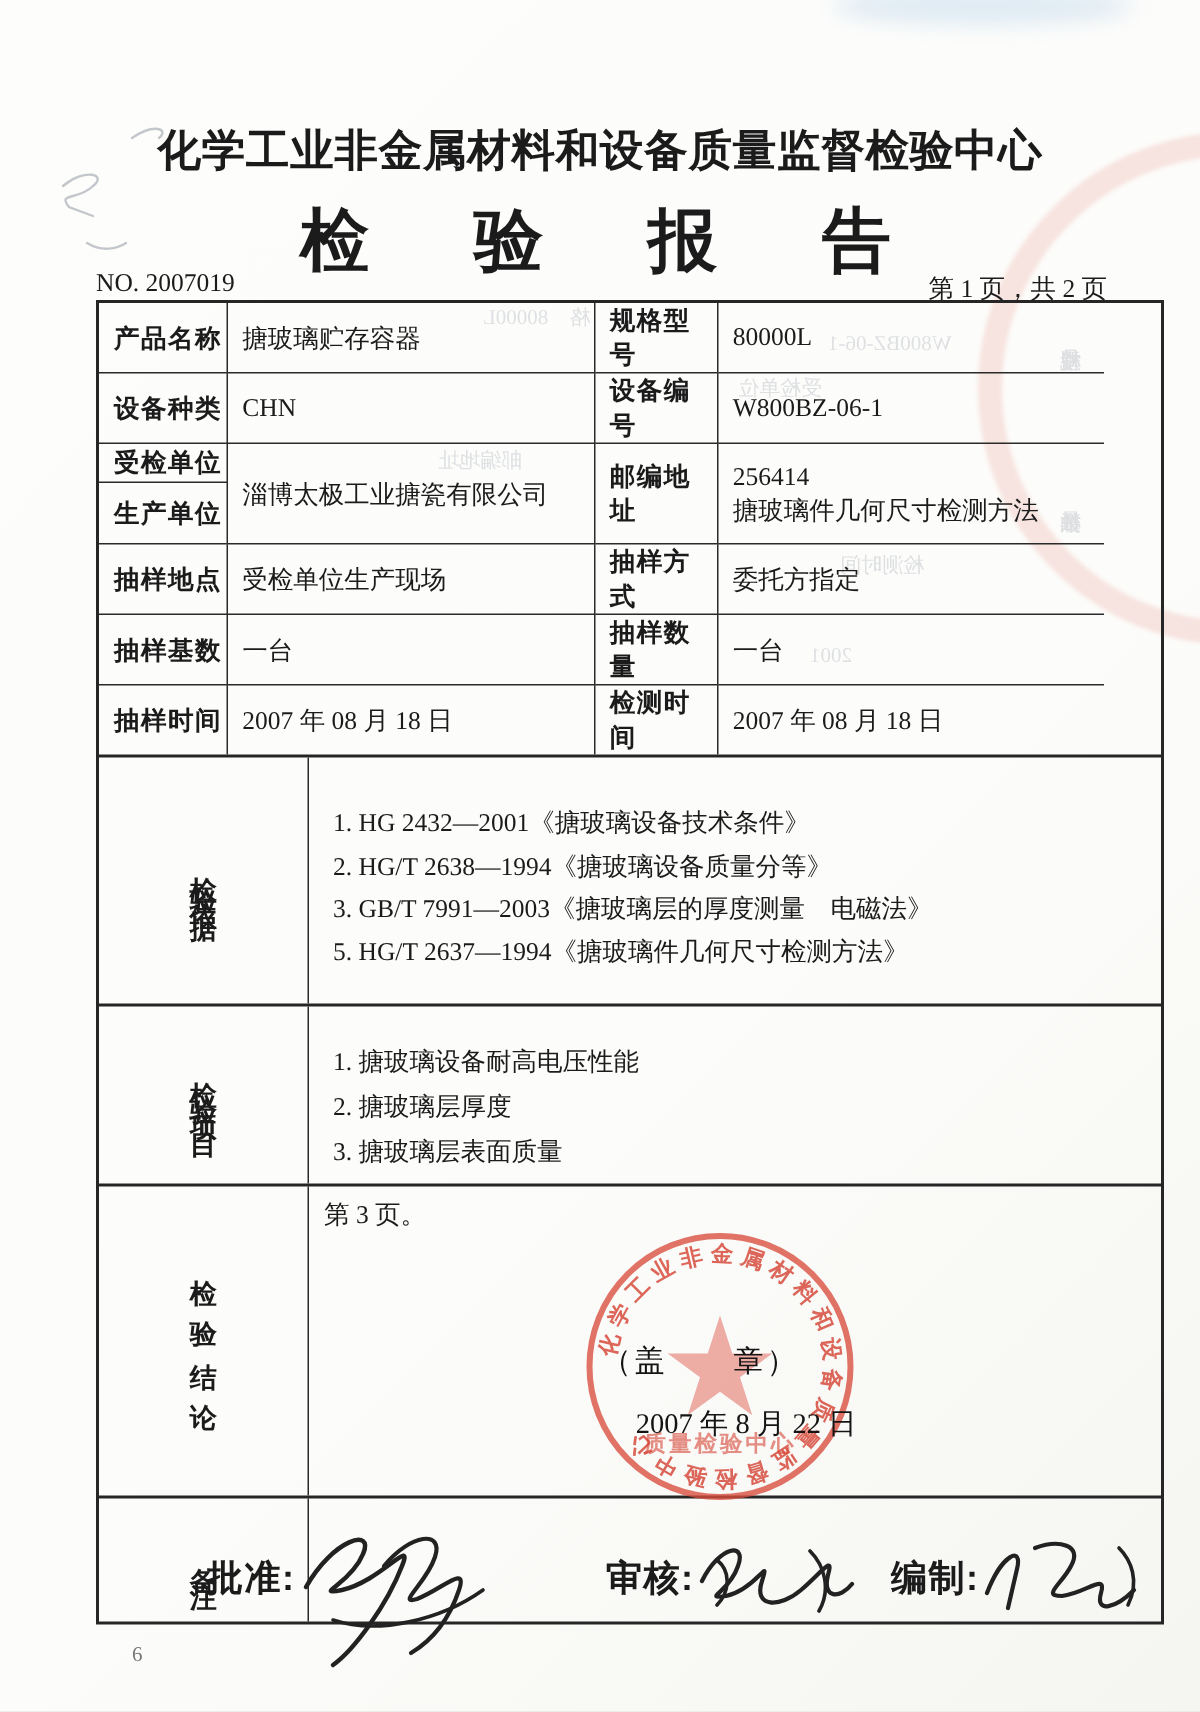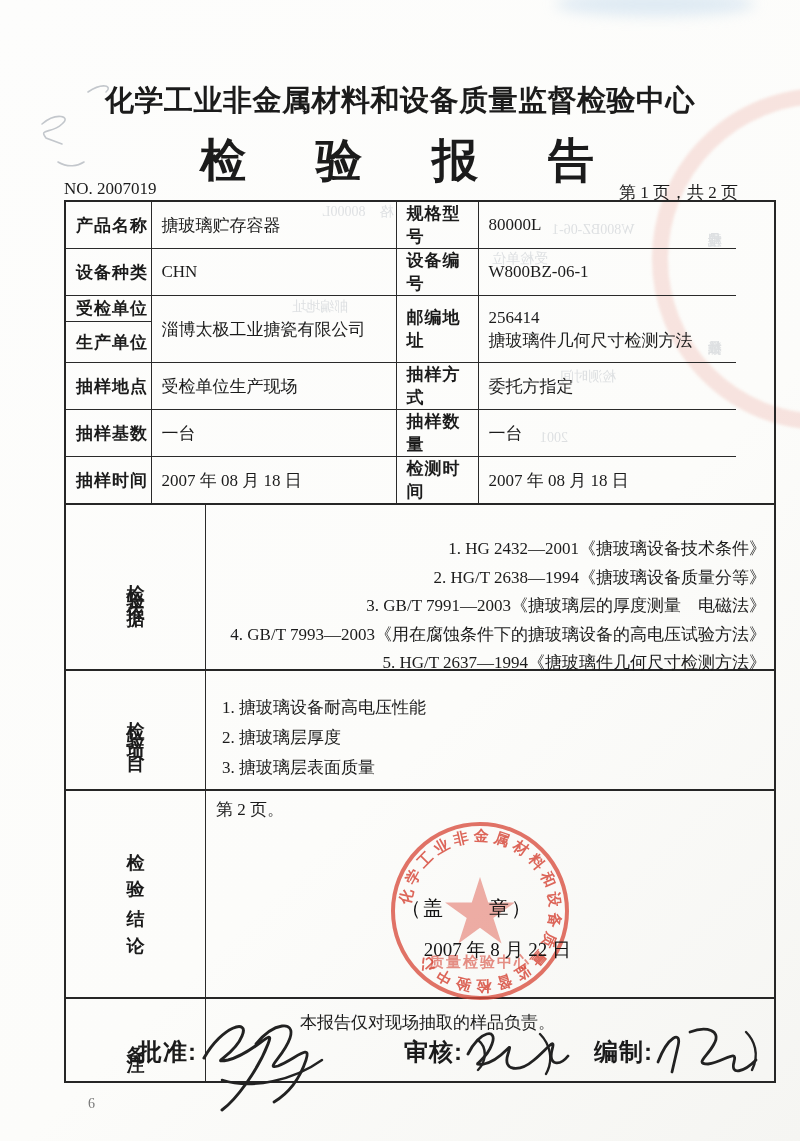--- a/index.html
+++ b/index.html
@@ -51,21 +51,21 @@
     display:flex; align-items:center; justify-content:center;
   }
   .vlabel{
     writing-mode:vertical-lr; text-orientation:upright;
     font-family:"Liberation Sans","DejaVu Sans",sans-serif;
     font-weight:700; font-size:18px;
   }
   .sp9{letter-spacing:9px;} .sp12{letter-spacing:12px;}
   .sp28{letter-spacing:28px;}
   .sec-body{flex:1; position:relative; font-size:17px;}
-  .basis-body{padding:30px 8px 0 16px; line-height:28.5px;text-align:right;}
+  .basis-body{padding:30px 8px 0 16px; line-height:28.5px;}
   .items-body{padding:22px 8px 0 16px; line-height:30px;}
   .concl-body{padding:6px 14px 0 10px; line-height:26px;}
   .concl-line1{text-indent:40px;}
   .remarks-body{padding:12px 14px 0 10px; text-indent:84px;}
   
   .seal{position:absolute; left:178px; top:24px;}
   .seal-note{
     position:absolute; left:195px; top:104px; width:160px; text-align:left;
     font-size:20px; letter-spacing:2px; color:#141414;
   }
@@ -182,42 +182,41 @@
       </table>
 
     <div class="sec" style="height:164px">
       <div class="sec-label">
         <div class="vlabel sp9">检验依据</div>
       </div>
       <div class="sec-body basis-body">
         <div>1. HG 2432—2001《搪玻璃设备技术条件》</div>
         <div>2. HG/T 2638—1994《搪玻璃设备质量分等》</div>
         <div>3. GB/T 7991—2003《搪玻璃层的厚度测量　电磁法》</div>
-        <div>4. GB/T 7993—2003《用在腐蚀条件下的搪玻璃设备的高电压试验方法》</div>
         <div>5. HG/T 2637—1994《搪玻璃件几何尺寸检测方法》</div>
       </div>
     </div>
 
     <div class="sec" style="height:118px">
       <div class="sec-label">
         <div class="vlabel sp12">检验项目</div>
       </div>
       <div class="sec-body items-body">
         <div>1.  搪玻璃设备耐高电压性能</div>
         <div>2.  搪玻璃层厚度</div>
         <div>3.  搪玻璃层表面质量</div>
       </div>
     </div>
 
     <div class="sec" style="height:206px">
       <div class="sec-label">
         <div class="vlabel sp28">检验结论</div>
       </div>
       <div class="sec-body concl-body">
-        <div>第 2 页。</div>
+        <div>第 3 页。</div>
 
         <svg class="seal" width="192" height="192" viewBox="0 0 192 192">
           <defs>
             <path id="ringPath" d="M96,96 m-70,0 a70,70 0 1,1 140,0 a70,70 0 1,1 -140,0"></path>
           </defs>
           <circle cx="96" cy="96" r="87" fill="none" stroke="rgba(217,75,60,0.78)" stroke-width="4"></circle>
           <path d="M96,62 L104.2,87.4 L130.9,87.4 L109.3,103.1 L117.5,128.5 L96,112.8 L74.5,128.5 L82.7,103.1 L61.1,87.4 L87.8,87.4 Z" fill="rgba(224,94,80,0.50)"></path>
           <text font-size="15" font-weight="bold" fill="rgba(214,68,54,0.82)" letter-spacing="4.5" font-family="Liberation Sans, DejaVu Sans, sans-serif">
             <textPath href="#ringPath" startOffset="6">化学工业非金属材料和设备质量监督检验中心</textPath>
           </text>
@@ -226,23 +225,20 @@
 
         <div class="seal-note">（盖　　章）</div>
         <div class="seal-date">2007 年 8 月 22 日</div>
       </div>
     </div>
 
     <div class="sec" style="height:82px">
       <div class="sec-label">
         <div class="vlabel sp9">备注</div>
       </div>
-      <div class="sec-body remarks-body">
-        <span>本报告仅对现场抽取的样品负责。</span>
-      </div>
     </div>
   </div>
 
   <div class="sig-row">
     <span class="sig-label" style="left:138px">批准:</span>
     <svg class="sig-svg" style="left:192px; top:-14px" width="140" height="108" viewBox="0 0 140 108">
       <path d="M12,50 C30,18 58,10 50,28 C42,48 16,56 36,52 C62,46 84,16 76,36 C66,62 44,92 30,102" fill="none" stroke="#222" stroke-width="3" stroke-linecap="round"></path>
       <path d="M64,36 C82,14 104,12 98,30 C92,48 72,62 86,58 C102,52 120,34 114,52 C106,76 92,88 82,94" fill="none" stroke="#222" stroke-width="2.8" stroke-linecap="round"></path>
       <path d="M30,72 C60,82 102,72 130,52" fill="none" stroke="#222" stroke-width="2.4" stroke-linecap="round"></path>
     </svg>

